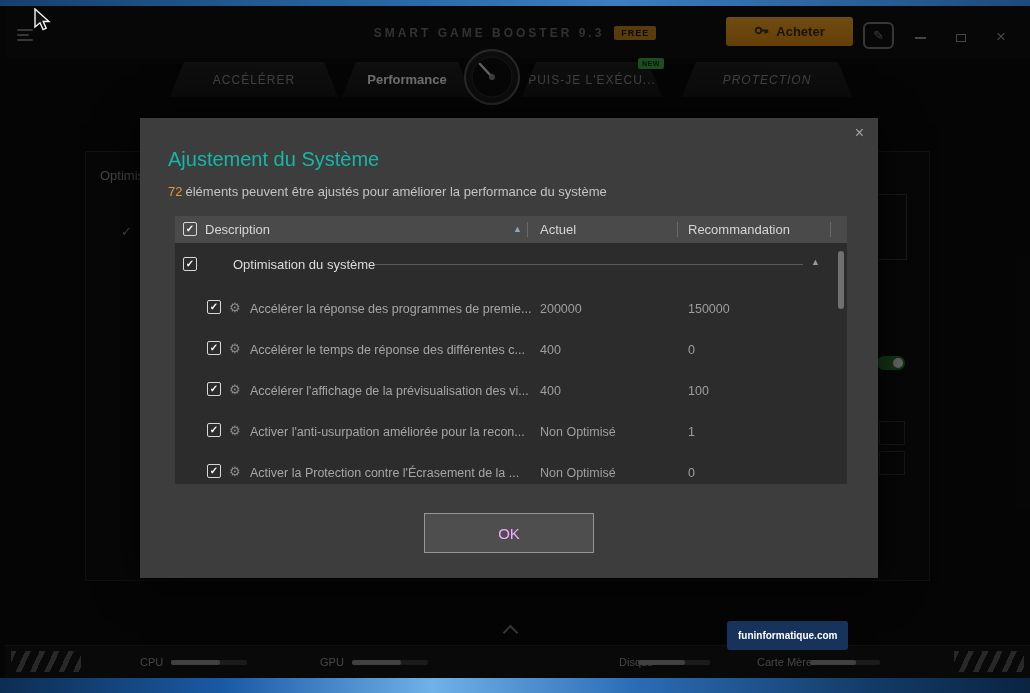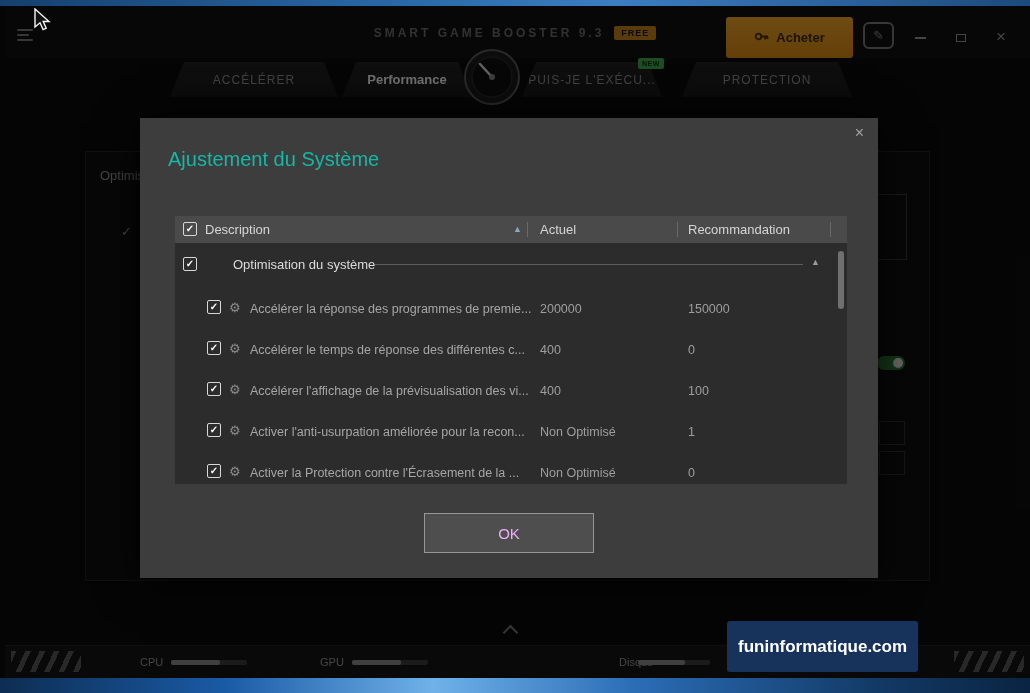--- a/index.html
+++ b/index.html
@@ -18,39 +18,39 @@
   #app-window{left:5px;top:6px;width:1025px;height:672px;background:#0d0d0d;}
   
   #titlebar{left:0;top:0;width:1025px;height:52px;background:#101010;}
   #menu-icon{left:12px;top:20px;width:16px;}
   #menu-icon i{display:block;height:2px;background:#7a7a7a;margin:3px 0;border-radius:1px;}
   #menu-icon i:nth-child(2){width:12px;}
   #app-title{left:300px;top:20px;width:420px;text-align:center;font-size:12px;font-weight:bold;
     letter-spacing:3px;color:#6e6e6e;}
   #free-badge{display:inline-block;background:#c8841c;color:#1a1a1a;font-size:9px;font-weight:bold;
     padding:2px 7px;border-radius:2px;margin-left:10px;letter-spacing:1px;vertical-align:1px;}
-  #buy-button{left:721px;top:11px;width:127px;height:41px;border-radius:3px;
+  #buy-button{left:721px;top:11px;width:127px;height:29px;border-radius:3px;
     background:linear-gradient(#f4a829,#dd8d12);display:flex;align-items:center;justify-content:center;gap:7px;
     font-size:13px;font-weight:bold;color:#3f2c05;cursor:pointer;}
   #feedback-button{left:858px;top:16px;width:31px;height:27px;border:2px solid #7a7a7a;border-radius:6px;
     display:flex;align-items:center;justify-content:center;color:#8a8a8a;font-size:13px;box-sizing:border-box;}
   #min-button{left:903px;top:22px;width:24px;height:20px;display:flex;align-items:center;justify-content:center;}
   #min-button i{display:block;width:11px;height:2px;background:#9a9a9a;}
   #max-button{left:944px;top:22px;width:24px;height:20px;display:flex;align-items:center;justify-content:center;}
   #max-button i{display:block;width:10px;height:8px;border:1.5px solid #9a9a9a;box-sizing:border-box;}
   #close-button{left:984px;top:19px;width:24px;height:24px;display:flex;align-items:center;justify-content:center;
     color:#9a9a9a;font-size:17px;}
   
   .tab{top:56px;height:35px;background:linear-gradient(#242424,#181818);
     clip-path:polygon(14px 0,calc(100% - 14px) 0,100% 100%,0 100%);
     display:flex;align-items:center;justify-content:center;font-size:12px;letter-spacing:1px;color:#8f8f8f;}
   #tab-accelerate{left:165px;width:168px;}
   #tab-performance{left:337px;width:130px;color:#f0f0f0;font-weight:bold;font-size:13px;letter-spacing:0;}
   #tab-can-i-run{left:517px;width:140px;}
-  #tab-protection{left:677px;width:170px;}
+  #tab-protection{left:677px;width:170px;font-style:italic;}
   #new-badge{left:633px;top:52px;background:#3fae4a;color:#0c2a0f;font-size:7px;font-weight:bold;
     padding:2px 4px;border-radius:2px;z-index:6;letter-spacing:0.5px;}
   #gauge-icon{left:458px;top:42px;z-index:5;}
   
   #content-panel{left:80px;top:145px;width:845px;height:430px;background:#111;border:1px solid #262626;box-sizing:border-box;}
   #bg-panel-label{left:95px;top:162px;font-size:13px;color:#9a9a9a;}
   #bg-check{left:116px;top:218px;font-size:13px;color:#9a9a9a;}
   #bg-box{left:872px;top:188px;width:28px;height:64px;border:1px solid #3a3a3a;}
   #bg-toggle{left:872px;top:350px;width:28px;height:14px;background:#2e7d32;border-radius:7px;}
   #bg-toggle i{position:absolute;right:2px;top:2px;width:10px;height:10px;border-radius:50%;background:#e8e8e8;}
@@ -86,22 +86,22 @@
   #group-row{position:absolute;left:0;top:0;width:672px;height:44px;}
   .item-row{position:absolute;left:0;width:672px;height:41px;}
   .row-desc{font-size:12.5px;color:#a6a6a6;}
   .row-val{font-size:12.5px;color:#9e9e9e;}
   .gear{font-size:13px;color:#8a8a8a;}
   #group-line{left:200px;top:21px;width:428px;height:1px;background:#5c5c5c;}
   #scroll-thumb{right:3px;top:8px;width:6px;height:58px;background:#707070;border-radius:3px;}
   #ok-button{left:284px;top:395px;width:170px;height:40px;background:#4e4e4e;border:1px solid #969696;
     box-sizing:border-box;display:flex;align-items:center;justify-content:center;font-size:15px;color:#f0abfc;}
   
-  #watermark{left:727px;top:621px;height:23px;line-height:23px;padding:14px 11px;background:#17335c;
-    border-radius:3px;font-size:17px;font-weight:bold;color:#fff;z-index:55;}
+  #watermark{left:727px;top:621px;height:23px;line-height:23px;padding:3px 11px;background:#17335c;
+    border-radius:3px;font-size:10px;font-weight:bold;color:#fff;z-index:55;}
   
   #cursor{left:34px;top:8px;z-index:100;}
 </style>
 </head>
 <body>
 
 <div class="abs" id="desktop-top"></div>
 
 <div class="abs" id="app-window">
 
@@ -179,20 +179,23 @@
   <div class="abs meter" style="left:805px;width:70px;">
       <i></i>
     </div>
 </div>
 
 <div class="abs" id="modal-overlay"></div>
 
 <div class="abs" id="dialog">
   <div class="abs" id="dialog-close">×</div>
   <div class="abs" id="dialog-title">Ajustement du Système</div>
+  <div class="abs" id="dialog-subtitle">
+    <b>72</b><span>éléments peuvent être ajustés pour améliorer la performance du système</span>
+  </div>
 
   <div class="abs" id="adj-table">
     <div id="table-header">
       <span class="cb abs" style="left:8px;top:6px;">
           <span>✓</span>
         </span>
       <span class="abs hdr-text" style="left:30px;">Description</span>
       <span class="abs" style="left:338px;top:8px;font-size:9px;color:#8fa8c0;">▲</span>
       <span class="abs hdr-sep" style="left:352px;"></span>
       <span class="abs hdr-text" style="left:365px;">Actuel</span>

